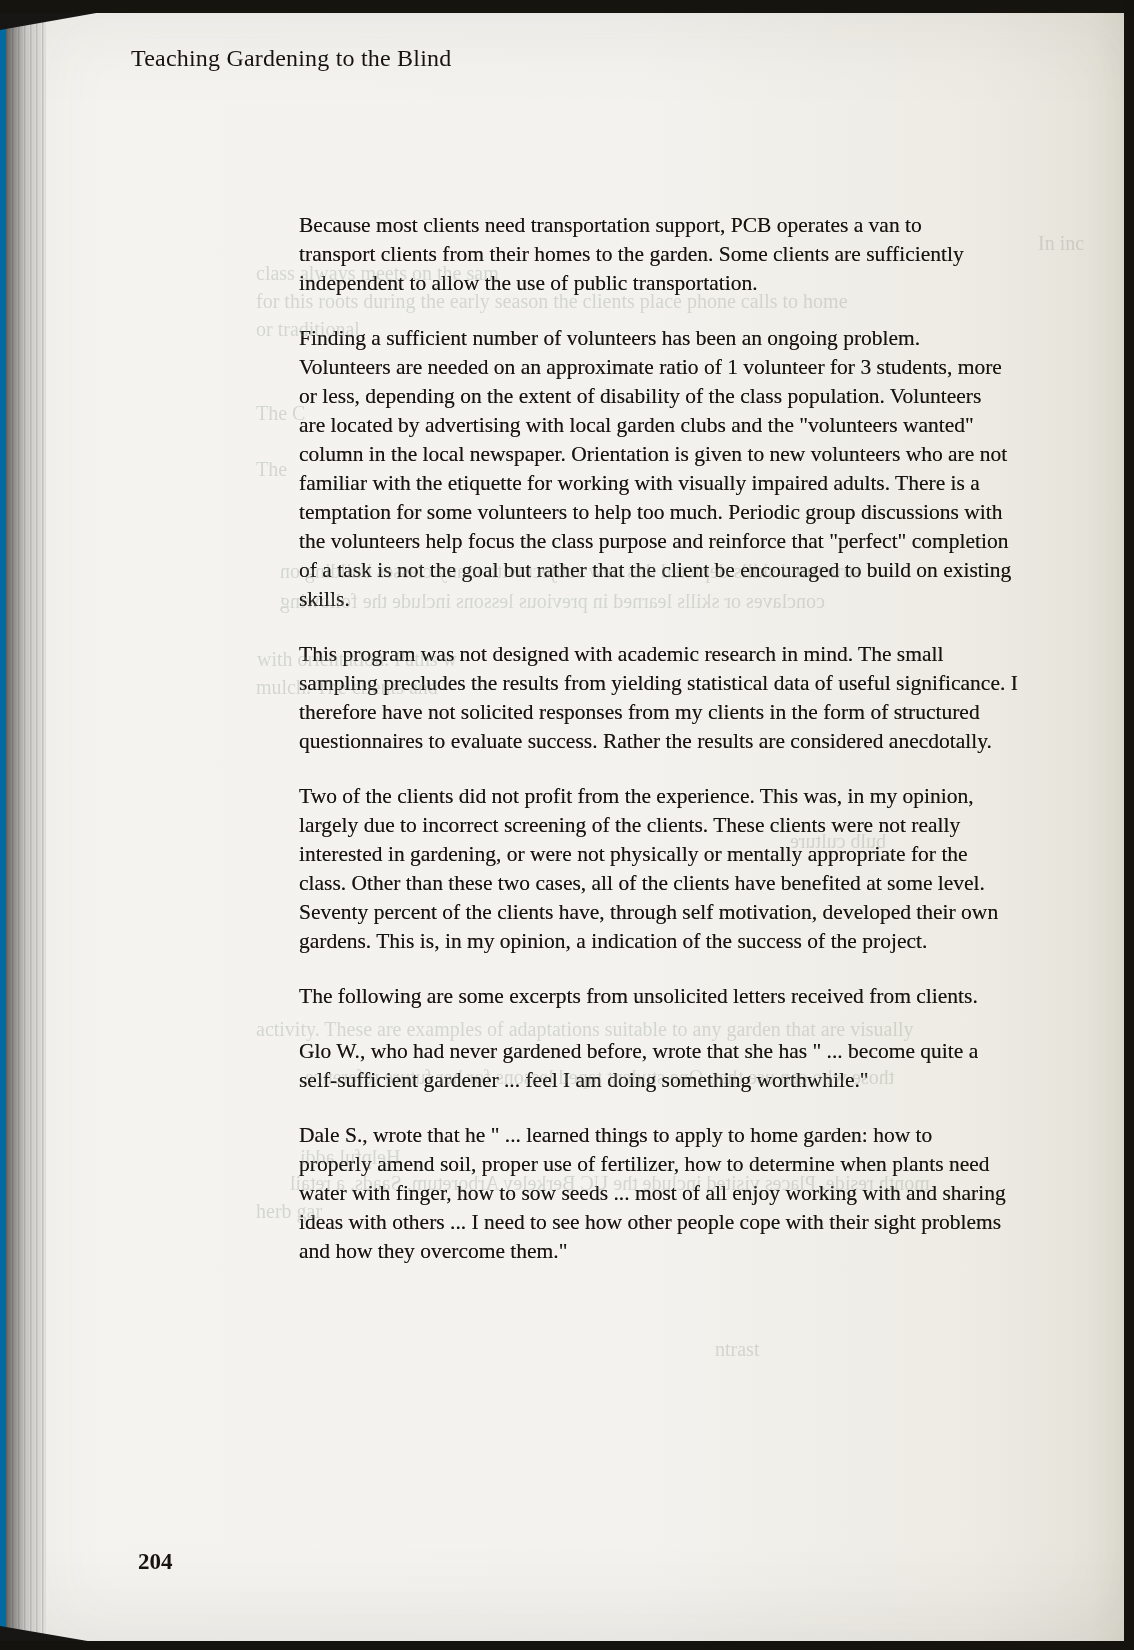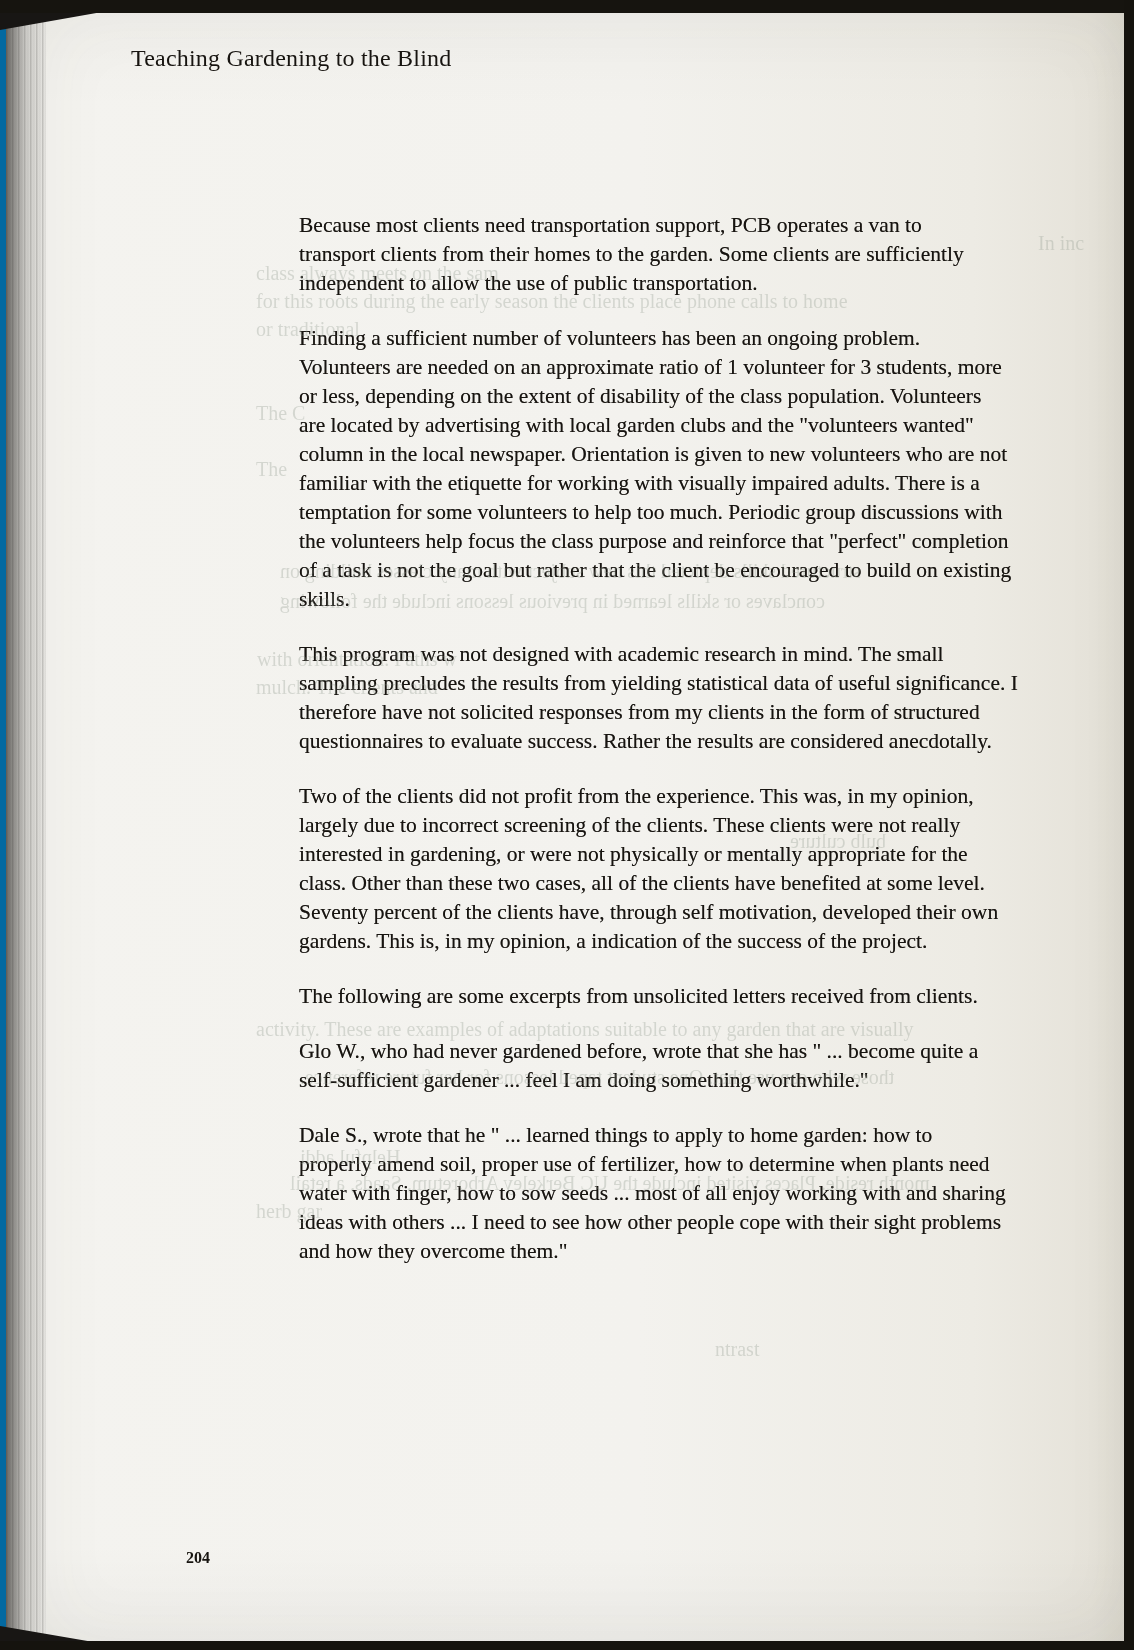--- a/index.html
+++ b/index.html
@@ -39,21 +39,21 @@
   .edge-top{position:absolute;left:0;top:0;width:100%;height:13px;background:#16140f;}
   .edge-right{position:absolute;right:0;top:0;width:10px;height:100%;background:#15130e;}
   .edge-bottom{position:absolute;left:0;bottom:0;width:100%;height:9px;background:#15130e;}
 
   .running-header{
     position:absolute;left:85px;top:32px;
     font-size:24px;color:#171410;letter-spacing:0.2px;
   }
   .page-number{
     position:absolute;left:92px;top:1536px;
-    font-size:16px;font-weight:bold;color:#171410;margin-left:48px;
+    font-size:23px;font-weight:bold;color:#171410;
   }
   .text-column{
     position:absolute;left:253px;top:198px;width:820px;
     font-size:21.5px;line-height:29px;color:#171410;
     text-shadow:0 0 0.5px rgba(23,20,16,0.55);
   }
   .text-column p{
     margin:0 0 26px 0;
     white-space:pre-line;
   }

